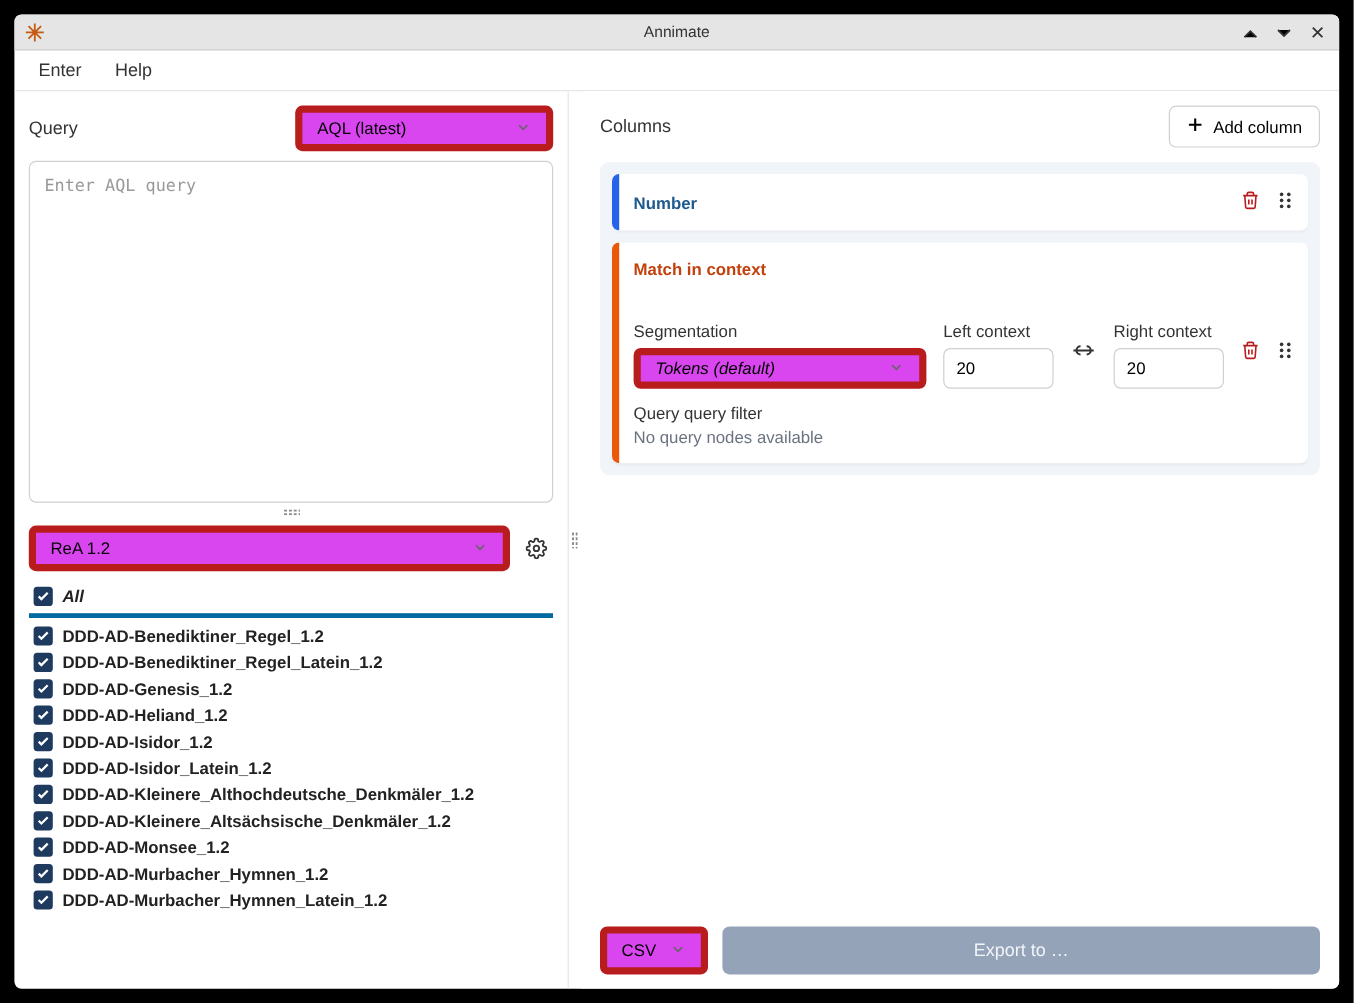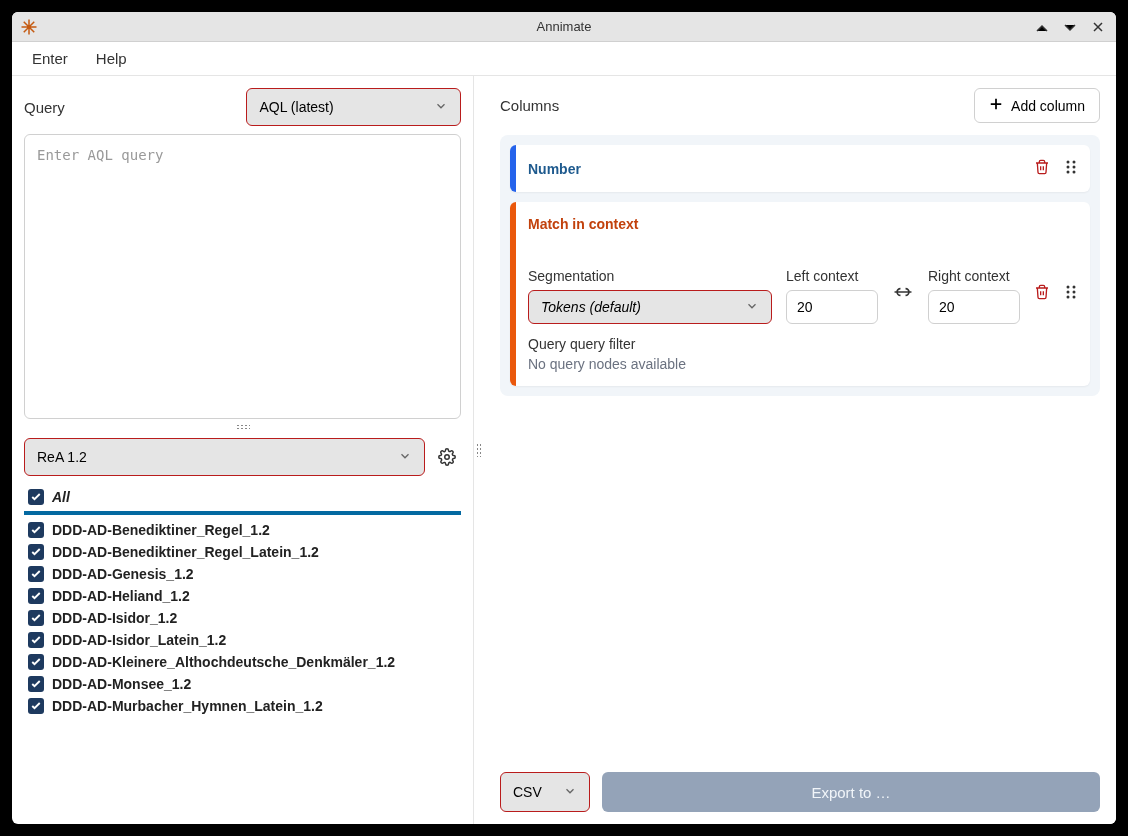--- a/index.html
+++ b/index.html
@@ -11,21 +11,21 @@
 .win-controls { margin-left: auto; display: flex; gap: 8px; margin-right: 8px; }
 .win-btn { width: 20px; height: 20px; display: flex; align-items: center; justify-content: center; color: #333; cursor: pointer; }
 .menubar { height: 34px; display: flex; align-items: center; padding: 0 8px; border-bottom: 1px solid #e5e5e5; gap: 4px; }
 .menu-item { padding: 6px 12px; font-size: 15px; color: #333; cursor: pointer; }
 .body { flex: 1; display: flex; overflow: hidden; }
 .left-panel { width: 485px; display: flex; flex-direction: column; border-right: 1px solid #e5e5e5; }
 .right-panel { flex: 1; display: flex; flex-direction: column; background: #fff; }
 .query-section { padding: 12px 12px 0 12px; }
 .query-header { display: flex; align-items: center; justify-content: space-between; margin-bottom: 8px; }
 .query-label { font-size: 15px; color: #333; }
-.select { border: 1px solid #b91c1c; border-radius: 6px; height: 38px; padding: 0 12px; display: flex; align-items: center; justify-content: space-between; background: #e5e5e5; cursor: pointer; min-width: 0; }
+.select { border: 6px solid #b91c1c; border-radius: 6px; height: 38px; padding: 0 12px; display: flex; align-items: center; justify-content: space-between; background: #d946ef; cursor: pointer; min-width: 0; }
 .aql-select { width: 215px; }
 .chevron { color: #666; }
 .query-textarea { width: 100%; height: 285px; border: 1px solid #d0d0d0; border-radius: 6px; padding: 12px; font-family: monospace; font-size: 14px; resize: none; color: #333; }
 .query-textarea::placeholder { color: #999; }
 .splitter-h { height: 10px; display: flex; align-items: center; justify-content: center; position: relative; cursor: row-resize; }
 .splitter-h::after { content: ""; width: 14px; height: 6px; background-image: radial-gradient(circle, #888 1px, transparent 1px); background-size: 4px 3px; }
 .splitter-v { width: 10px; display: flex; align-items: center; justify-content: center; cursor: col-resize; }
 .splitter-v::after { content: ""; width: 6px; height: 14px; background-image: radial-gradient(circle, #888 1px, transparent 1px); background-size: 3px 4px; }
 .corpus-section { padding: 6px 12px 0 12px; flex: 1; display: flex; flex-direction: column; min-height: 0; }
 .corpus-header { display: flex; align-items: center; gap: 8px; margin-bottom: 10px; }
@@ -196,21 +196,37 @@
                 </svg>
               </div>
               <span class="corpus-label">DDD-AD-Kleinere_Althochdeutsche_Denkmäler_1.2</span>
             </div>
             <div class="corpus-row">
               <div class="checkbox">
                 <svg viewBox="0 0 16 16" fill="none" stroke="#fff" stroke-width="2.5">
                   <path d="M3 8l3 3 7-7"></path>
                 </svg>
               </div>
+              <span class="corpus-label">DDD-AD-Kleinere_Altsächsische_Denkmäler_1.2</span>
+            </div>
+            <div class="corpus-row">
+              <div class="checkbox">
+                <svg viewBox="0 0 16 16" fill="none" stroke="#fff" stroke-width="2.5">
+                  <path d="M3 8l3 3 7-7"></path>
+                </svg>
+              </div>
               <span class="corpus-label">DDD-AD-Monsee_1.2</span>
+            </div>
+            <div class="corpus-row">
+              <div class="checkbox">
+                <svg viewBox="0 0 16 16" fill="none" stroke="#fff" stroke-width="2.5">
+                  <path d="M3 8l3 3 7-7"></path>
+                </svg>
+              </div>
+              <span class="corpus-label">DDD-AD-Murbacher_Hymnen_1.2</span>
             </div>
             <div class="corpus-row">
               <div class="checkbox">
                 <svg viewBox="0 0 16 16" fill="none" stroke="#fff" stroke-width="2.5">
                   <path d="M3 8l3 3 7-7"></path>
                 </svg>
               </div>
               <span class="corpus-label">DDD-AD-Murbacher_Hymnen_Latein_1.2</span>
             </div>
           </div>

